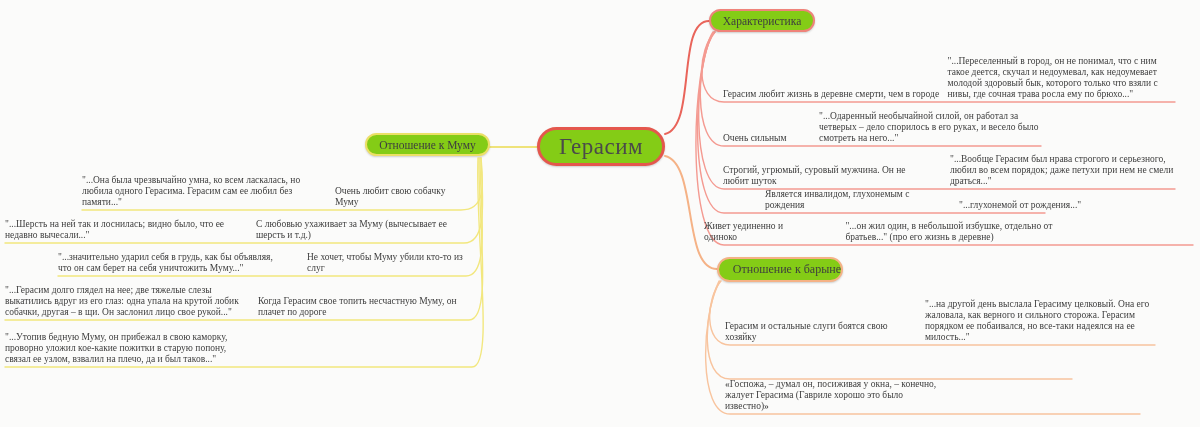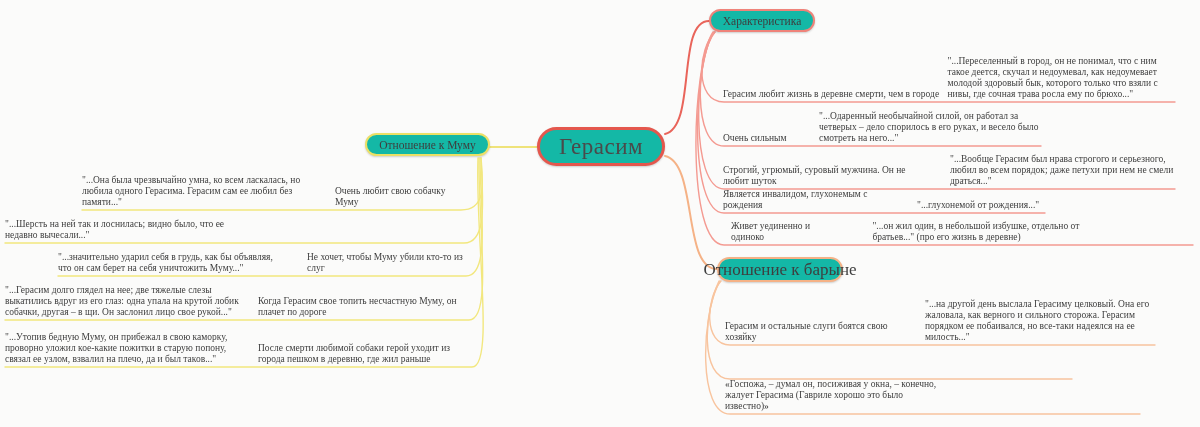--- a/index.html
+++ b/index.html
@@ -6,32 +6,32 @@
   .canvas{
     position:relative;width:1200px;height:427px;overflow:hidden;
     background:#fbfbfa;
     font-family:"Liberation Serif", serif;
     color:#3e3e3e;
   }
   svg.links{position:absolute;left:0;top:0;width:1200px;height:427px;}
   svg.links path, svg.links line{fill:none;stroke-linecap:round;}
 
   .pill{
-    position:absolute;background:#14b8a6;
+    position:absolute;background:#84cc16;
     display:flex;align-items:center;justify-content:center;
     box-shadow:0 1px 2px rgba(0,0,0,.18);
     white-space:nowrap;
   }
   .pill.root{
     border:3px solid #e4574d;border-radius:20px;
     font-size:23px;color:#4a4a4a;letter-spacing:.5px;
   }
   .pill.b-red{border:2px solid #ef837a;border-radius:12px;font-size:11.5px;}
   .pill.b-yellow{border:2px solid #ece066;border-radius:12px;font-size:11.5px;}
-  .pill.b-orange{border:2px solid #f5b286;border-radius:13px;font-size:17px;}
+  .pill.b-orange{border:2px solid #f5b286;border-radius:13px;font-size:12px;justify-content:flex-end;}
 
   .leaf{
     position:absolute;
     display:flex;justify-content:space-between;align-items:flex-end;
     font-size:9.5px;line-height:11px;
   }
   .leaf span{display:block;}
 </style>
 </head>
 <body>
@@ -80,47 +80,47 @@
     <span style="width:228px">"...Переселенный в город, он не понимал, что с ним такое деется, скучал и недоумевал, как недоумевает молодой здоровый бык, которого только что взяли с нивы, где сочная трава росла ему по брюхо..."</span>
   </div>
   <div class="leaf" style="left:723px;bottom:283px;width:318px;">
     <span style="width:86px">Очень сильным</span>
     <span style="width:222px">"...Одаренный необычайной силой, он работал за четверых – дело спорилось в его руках, и весело было смотреть на него..."</span>
   </div>
   <div class="leaf" style="left:723px;bottom:240px;width:452px;">
     <span style="width:210px">Строгий, угрюмый, суровый мужчина. Он не любит шуток</span>
     <span style="width:225px">"...Вообще Герасим был нрава строгого и серьезного, любил во всем порядок; даже петухи при нем не смели драться..."</span>
   </div>
-  <div class="leaf" style="left:723px;bottom:216px;width:322px;margin-top:36px;">
+  <div class="leaf" style="left:765px;bottom:216px;width:322px;margin-top:36px;">
     <span style="width:180px">Является инвалидом, глухонемым с рождения</span>
     <span style="width:128px">"...глухонемой от рождения..."</span>
   </div>
-  <div class="leaf" style="left:731px;bottom:184px;width:470px;gap:35px;">
+  <div class="leaf" style="left:704px;bottom:184px;width:470px;gap:35px;">
     <span style="width:108px">Живет уединенно и одиноко</span>
     <span style="width:230px;margin-right:102px">"...он жил один, в небольшой избушке, отдельно от братьев..." (про его жизнь в деревне)</span>
   </div>
 
   <div class="leaf" style="left:82px;bottom:219px;width:381px;">
     <span style="width:228px">"...Она была чрезвычайно умна, ко всем ласкалась, но любила одного Герасима. Герасим сам ее любил без памяти..."</span>
     <span style="width:128px">Очень любит свою собачку Муму</span>
   </div>
   <div class="leaf" style="left:5px;bottom:186px;width:463px;">
     <span style="width:225px">"...Шерсть на ней так и лоснилась; видно было, что ее недавно вычесали..."</span>
+    <span style="width:212px">С любовью ухаживает за Муму (вычесывает ее шерсть и т.д.)</span>
   </div>
   <div class="leaf" style="left:58px;bottom:153px;width:412px;">
     <span style="width:230px">"...значительно ударил себя в грудь, как бы объявляя, что он сам берет на себя уничтожить Муму..."</span>
     <span style="width:163px">Не хочет, чтобы Муму убили кто-то из слуг</span>
   </div>
   <div class="leaf" style="left:5px;bottom:109px;width:468px;">
     <span style="width:245px">"...Герасим долго глядел на нее; две тяжелые слезы выкатились вдруг из его глаз: одна упала на крутой лобик собачки, другая – в щи. Он заслонил лицо свое рукой..."</span>
     <span style="width:215px">Когда Герасим свое топить несчастную Муму, он плачет по дороге</span>
   </div>
   <div class="leaf" style="left:5px;bottom:62px;width:471px;">
     <span style="width:245px">"...Утопив бедную Муму, он прибежал в свою каморку, проворно уложил кое-какие пожитки в старую попону, связал ее узлом, взвалил на плечо, да и был таков..."</span>
-    <span style="width:218px">После смерти любимой собаки герой уходит из города пешком в деревню, где жил раньше</span>
   </div>
 
   <div class="leaf" style="left:725px;bottom:84px;width:430px;">
     <span style="width:188px">Герасим и остальные слуги боятся свою хозяйку</span>
     <span style="width:230px">"...на другой день выслала Герасиму целковый. Она его жаловала, как верного и сильного сторожа. Герасим порядком ее побаивался, но все-таки надеялся на ее милость..."</span>
   </div>
   <div class="leaf" style="left:725px;bottom:15px;width:415px;">
     <span style="width:218px">«Госпожа, – думал он, посиживая у окна, – конечно, жалует Герасима (Гавриле хорошо это было известно)»</span>
   </div>
 

